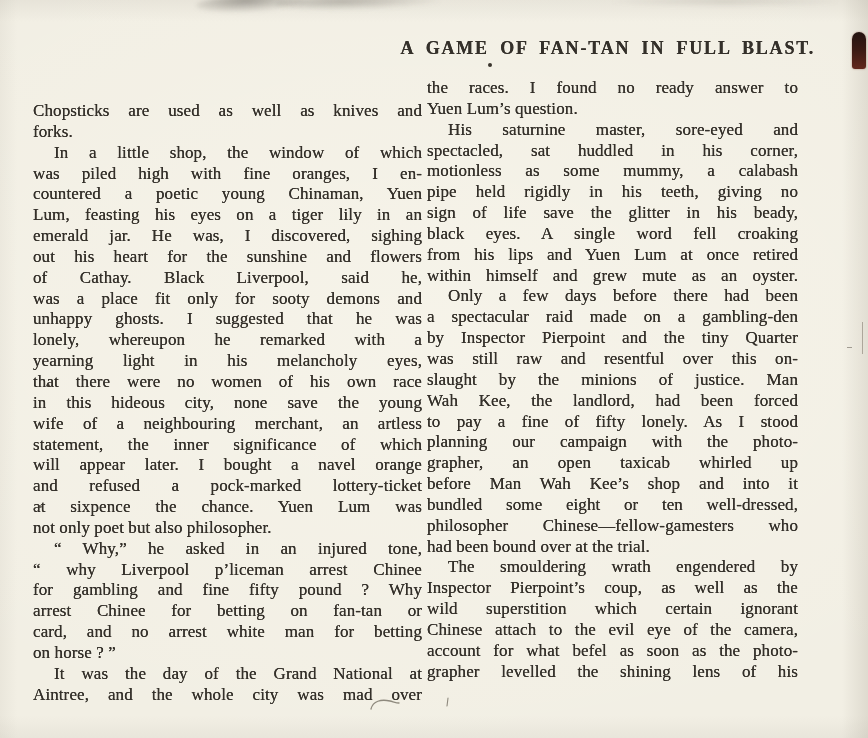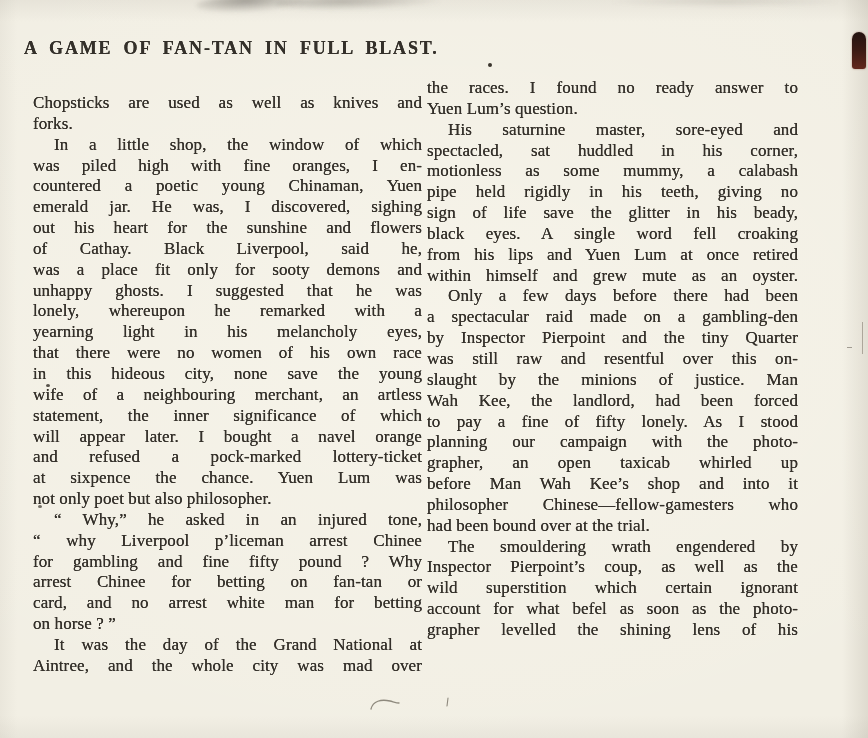--- a/index.html
+++ b/index.html
@@ -13,27 +13,27 @@
   }
   .paper-tone {
     position: absolute; inset: 0; pointer-events: none;
     background:
       radial-gradient(120% 90% at 50% 45%, rgba(255,253,245,0.30), rgba(0,0,0,0) 65%),
       linear-gradient(to bottom, rgba(150,145,135,0.12), rgba(0,0,0,0) 3%, rgba(0,0,0,0) 97%, rgba(150,145,135,0.10)),
       linear-gradient(to left, rgba(172,165,152,0.28), rgba(0,0,0,0) 3%),
       linear-gradient(to right, rgba(160,153,142,0.10), rgba(0,0,0,0) 2%);
   }
   .page-title {
-    position: absolute; left: 24px; top: 26px; width: 782px;
-    text-align: left; font-weight: bold; font-size: 18px;
+    position: absolute; left: 33px; top: 26px; width: 782px;
+    text-align: right; font-weight: bold; font-size: 18px;
     letter-spacing: 1.8px; word-spacing: 5px;
     text-shadow: 0 0 0.3px currentColor;
   }
   .col { position: absolute; }
-  .col-left  { left: 33px;  top: 93px; width: 389px; }
+  .col-left  { left: 33px;  top: 101px; width: 389px; }
   .col-right { left: 427px; top: 78px; width: 371px; }
   .line {
     height: 20.85px; line-height: 20.85px; font-size: 17px;
     text-align: justify; text-align-last: justify;
     overflow: hidden; letter-spacing: 0.1px;
     text-shadow: 0 0 0.3px currentColor;
   }
   .line.end { text-align-last: left; }
   .line.indent { padding-left: 21px; }
 
@@ -85,20 +85,21 @@
 
   <h1 class="page-title">A GAME OF FAN-TAN IN FULL BLAST.</h1>
   <div class="ink-dot dot-title"></div>
 
   <div class="col col-left" id="col-left">
       <div class="line">Chopsticks are used as well as knives and</div>
       <div class="line end">forks.</div>
       <div class="line indent">In a little shop, the window of which</div>
       <div class="line">was piled high with fine oranges, I en-</div>
       <div class="line">countered a poetic young Chinaman, Yuen</div>
+      <div class="line">Lum, feasting his eyes on a tiger lily in an</div>
       <div class="line">emerald jar.  He was, I discovered, sighing</div>
       <div class="line">out his heart for the sunshine and flowers</div>
       <div class="line">of Cathay.  Black Liverpool, said he,</div>
       <div class="line">was a place fit only for sooty demons and</div>
       <div class="line">unhappy ghosts.  I suggested that he was</div>
       <div class="line">lonely, whereupon he remarked with a</div>
       <div class="line">yearning light in his melancholy eyes,</div>
       <div class="line">that there were no women of his own race</div>
       <div class="line">in this hideous city, none save the young</div>
       <div class="line">wife of a neighbouring merchant, an artless</div>
@@ -130,25 +131,27 @@
       <div class="line indent">Only a few days before there had been</div>
       <div class="line">a spectacular raid made on a gambling-den</div>
       <div class="line">by Inspector Pierpoint and the tiny Quarter</div>
       <div class="line">was still raw and resentful over this on-</div>
       <div class="line">slaught by the minions of justice.  Man</div>
       <div class="line">Wah Kee, the landlord, had been forced</div>
       <div class="line">to pay a fine of fifty lonely.  As I stood</div>
       <div class="line">planning our campaign with the photo-</div>
       <div class="line">grapher, an open taxicab whirled up</div>
       <div class="line">before Man Wah Kee’s shop and into it</div>
+      <div class="line">bundled some eight or ten well-dressed,</div>
       <div class="line">philosopher Chinese—fellow-gamesters who</div>
       <div class="line end">had been bound over at the trial.</div>
       <div class="line indent">The smouldering wrath engendered by</div>
       <div class="line">Inspector Pierpoint’s coup, as well as the</div>
       <div class="line">wild superstition which certain ignorant</div>
+      <div class="line">Chinese attach to the evil eye of the camera,</div>
       <div class="line">account for what befel as soon as the photo-</div>
       <div class="line">grapher levelled the shining lens of his</div>
     </div>
 
   <div class="ink-dot dot-margin-1"></div>
   <div class="ink-dot dot-margin-2"></div>
 
   <div class="red-edge-mark"></div>
   <div class="edge-scratch"></div>
   <div class="edge-dash"></div>

